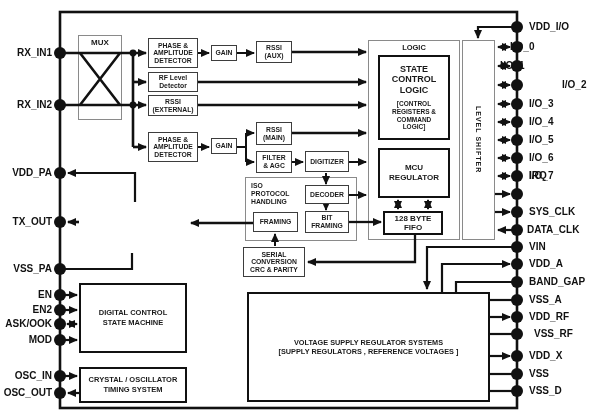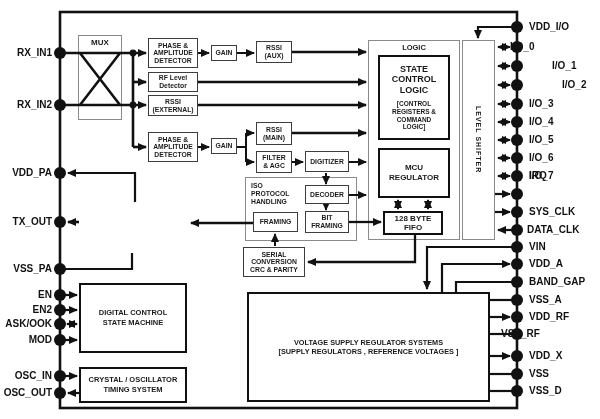--- a/index.html
+++ b/index.html
@@ -214,32 +214,32 @@
     <div class="pin-label left" style="top: 216px; right: 548px;">TX_OUT</div>
     <div class="pin-label left" style="top: 263px; right: 548px;">VSS_PA</div>
     <div class="pin-label left" style="top: 289px; right: 548px;">EN</div>
     <div class="pin-label left" style="top: 304px; right: 548px;">EN2</div>
     <div class="pin-label left" style="top: 318px; right: 548px;">ASK/OOK</div>
     <div class="pin-label left" style="top: 334px; right: 548px;">MOD</div>
     <div class="pin-label left" style="top: 370px; right: 548px;">OSC_IN</div>
     <div class="pin-label left" style="top: 387px; right: 548px;">OSC_OUT</div>
     <div class="pin-label right" style="top: 21px; left: 529px;">VDD_I/O</div>
     <div class="pin-label right" style="top: 41px; left: 510px;">I/O_0</div>
-    <div class="pin-label right" style="top: 60px; left: 552px;">I/O_1</div>
+    <div class="pin-label right" style="top: 60px; left: 500px;">I/O_1</div>
     <div class="pin-label right" style="top: 79px; left: 529px; padding-left: 33px;">I/O_2</div>
     <div class="pin-label right" style="top: 98px; left: 529px;">I/O_3</div>
     <div class="pin-label right" style="top: 116px; left: 529px;">I/O_4</div>
     <div class="pin-label right" style="top: 134px; left: 529px;">I/O_5</div>
     <div class="pin-label right" style="top: 152px; left: 529px;">I/O_6</div>
     <div class="pin-label right" style="top: 170px; left: 529px;">I/O_7</div>
     <div class="pin-label right" style="top: 170px; left: 529px;">IRQ</div>
     <div class="pin-label right" style="top: 206px; left: 529px;">SYS_CLK</div>
     <div class="pin-label right" style="top: 224px; left: 527px;">DATA_CLK</div>
     <div class="pin-label right" style="top: 241px; left: 529px;">VIN</div>
     <div class="pin-label right" style="top: 258px; left: 529px;">VDD_A</div>
     <div class="pin-label right" style="top: 276px; left: 529px;">BAND_GAP</div>
     <div class="pin-label right" style="top: 294px; left: 529px;">VSS_A</div>
     <div class="pin-label right" style="top: 311px; left: 529px;">VDD_RF</div>
-    <div class="pin-label right" style="top: 328px; left: 501px;">VSS_RF</div>
+    <div class="pin-label right" style="top: 328px; left: 534px;">VSS_RF</div>
     <div class="pin-label right" style="top: 350px; left: 529px;">VDD_X</div>
     <div class="pin-label right" style="top: 368px; left: 529px;">VSS</div>
     <div class="pin-label right" style="top: 385px; left: 529px;">VSS_D</div>
   </div>
 
 </body></html>

